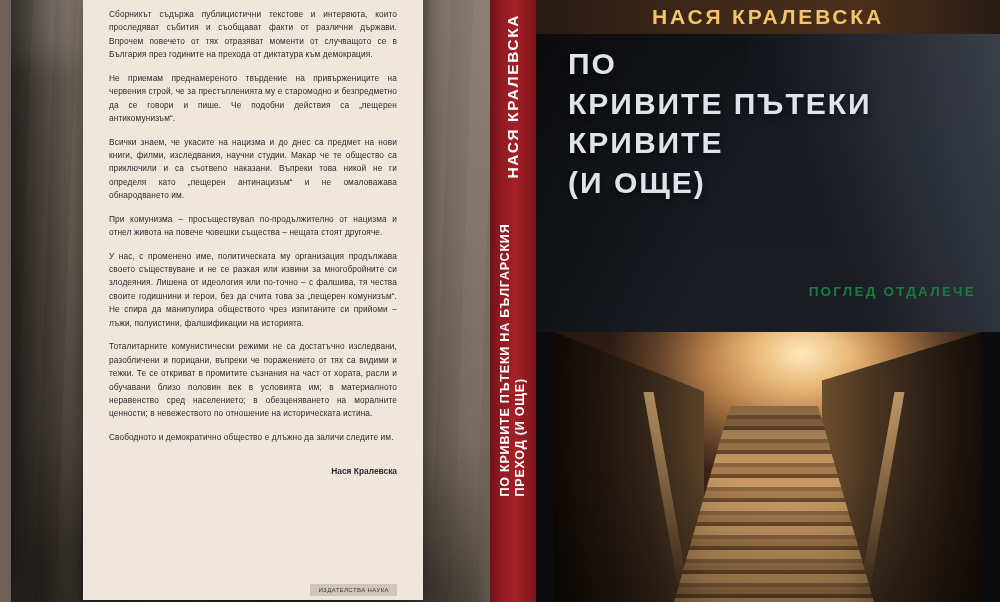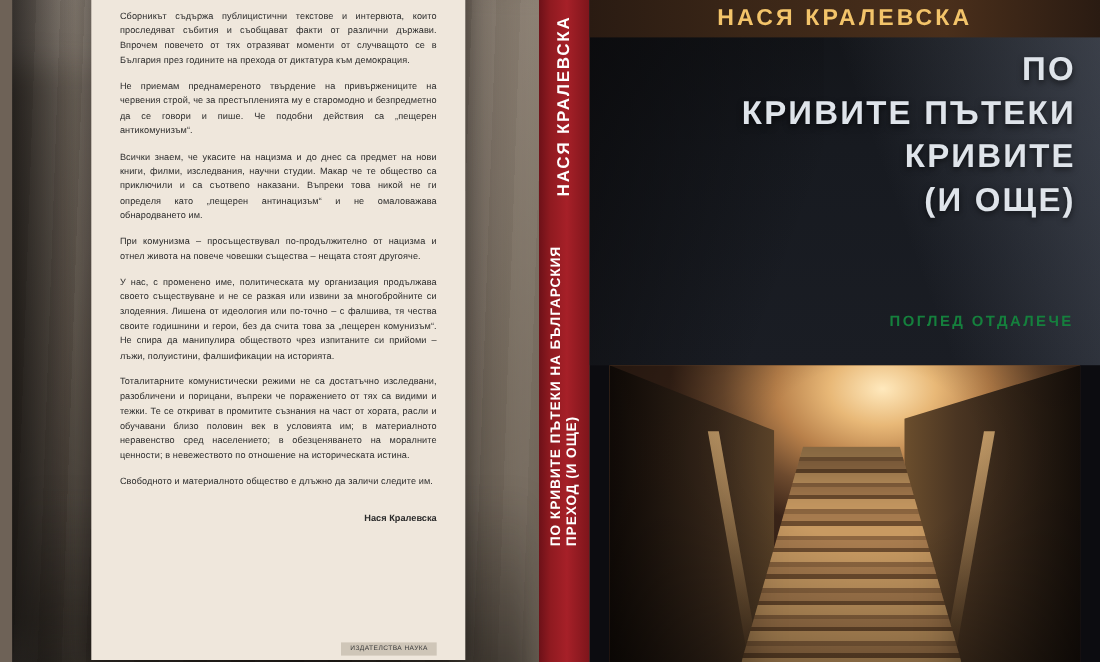--- a/index.html
+++ b/index.html
@@ -199,21 +199,20 @@
     font-size: 21px;
     font-weight: bold;
     letter-spacing: 2.8px;
   }
 
   .front-title {
     position: absolute;
     right: 22px;
     top: 44px;
     width: 410px;
-    text-align: right;
     z-index: 3;
   }
   .front-title .line {
     color: #dfe4ea;
     font-size: 30px;
     font-weight: bold;
     letter-spacing: 2.0px;
     line-height: 1.32;
     text-shadow: 0 2px 6px rgba(0,0,0,0.6);
   }
@@ -319,21 +318,21 @@
     <div class="blur-shape-c"></div>
     <div class="page-edge"></div>
 
     <div class="text-panel">
       <p>Сборникът съдържа публицистични текстове и интервюта, които проследяват събития и съобщават факти от различни държави. Впрочем повечето от тях отразяват моменти от случващото се в България през годините на прехода от диктатура към демокрация.</p>
       <p>Не приемам преднамереното твърдение на привържениците на червения строй, че за престъпленията му е старомодно и безпредметно да се говори и пише. Че подобни действия са „пещерен антикомунизъм“.</p>
       <p>Всички знаем, че укасите на нацизма и до днес са предмет на нови книги, филми, изследвания, научни студии. Макар че те общество са приключили и са съотвеnо наказани. Въпреки това никой не ги определя като „пещерен антинацизъм“ и не омаловажава обнародването им.</p>
       <p>При комунизма – просъществувал по-продължително от нацизма и отнел живота на повече човешки същества – нещата стоят другояче.</p>
       <p>У нас, с променено име, политическата му организация продължава своето съществуване и не се разкая или извини за многобройните си злодеяния. Лишена от идеология или по-точно – с фалшива, тя чества своите годишнини и герои, без да счита това за „пещерен комунизъм“. Не спира да манипулира обществото чрез изпитаните си прийоми – лъжи, полуистини, фалшификации на историята.</p>
       <p>Тоталитарните комунистически режими не са достатъчно изследвани, разобличени и порицани, въпреки че поражението от тях са видими и тежки. Те се откриват в промитите съзнания на част от хората, расли и обучавани близо половин век в условията им; в материалното неравенство сред населението; в обезценяването на моралните ценности; в невежеството по отношение на историческата истина.</p>
-      <p>Свободното и материалното общество е длъжно да заличи следите им.</p>
+      <p>Свободното и демократично общество е длъжно да заличи следите им.</p>
       <div class="signature">Нася Кралевска</div>
       <div class="publisher-mark">ИЗДАТЕЛСТВА НАУКА</div>
     </div>
   </div>
 
   <div class="spine">
     <div class="spine-inner">
       <span class="spine-author">НАСЯ КРАЛЕВСКА</span>
       <span class="spine-title">ПО КРИВИТЕ ПЪТЕКИ НА БЪЛГАРСКИЯ ПРЕХОД (И ОЩЕ)</span>
     </div>

